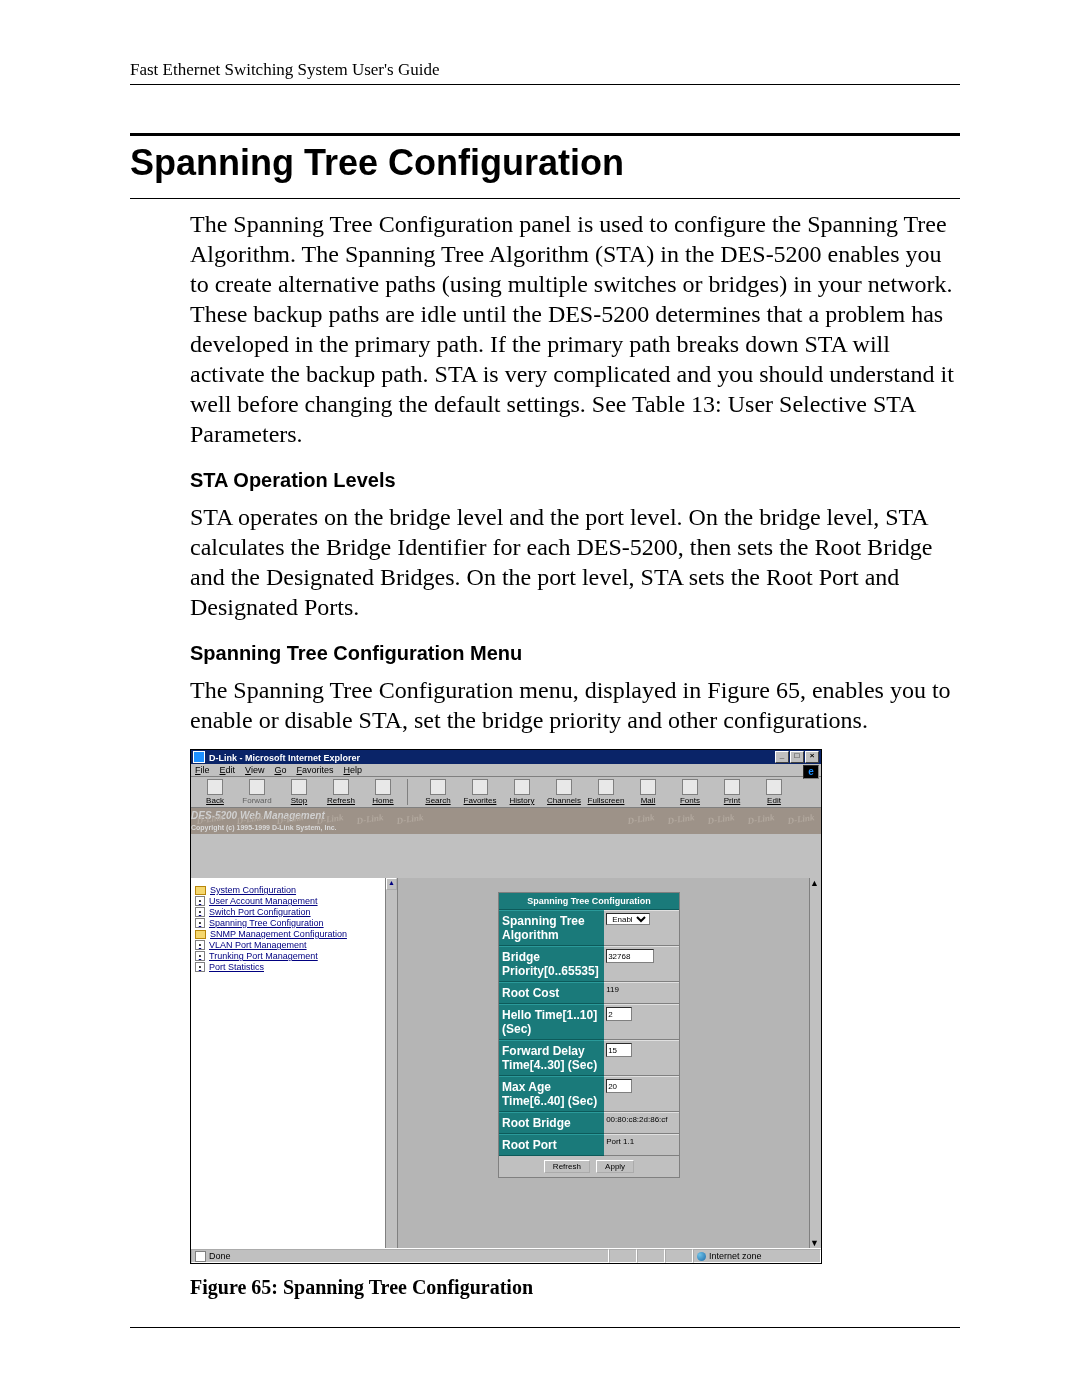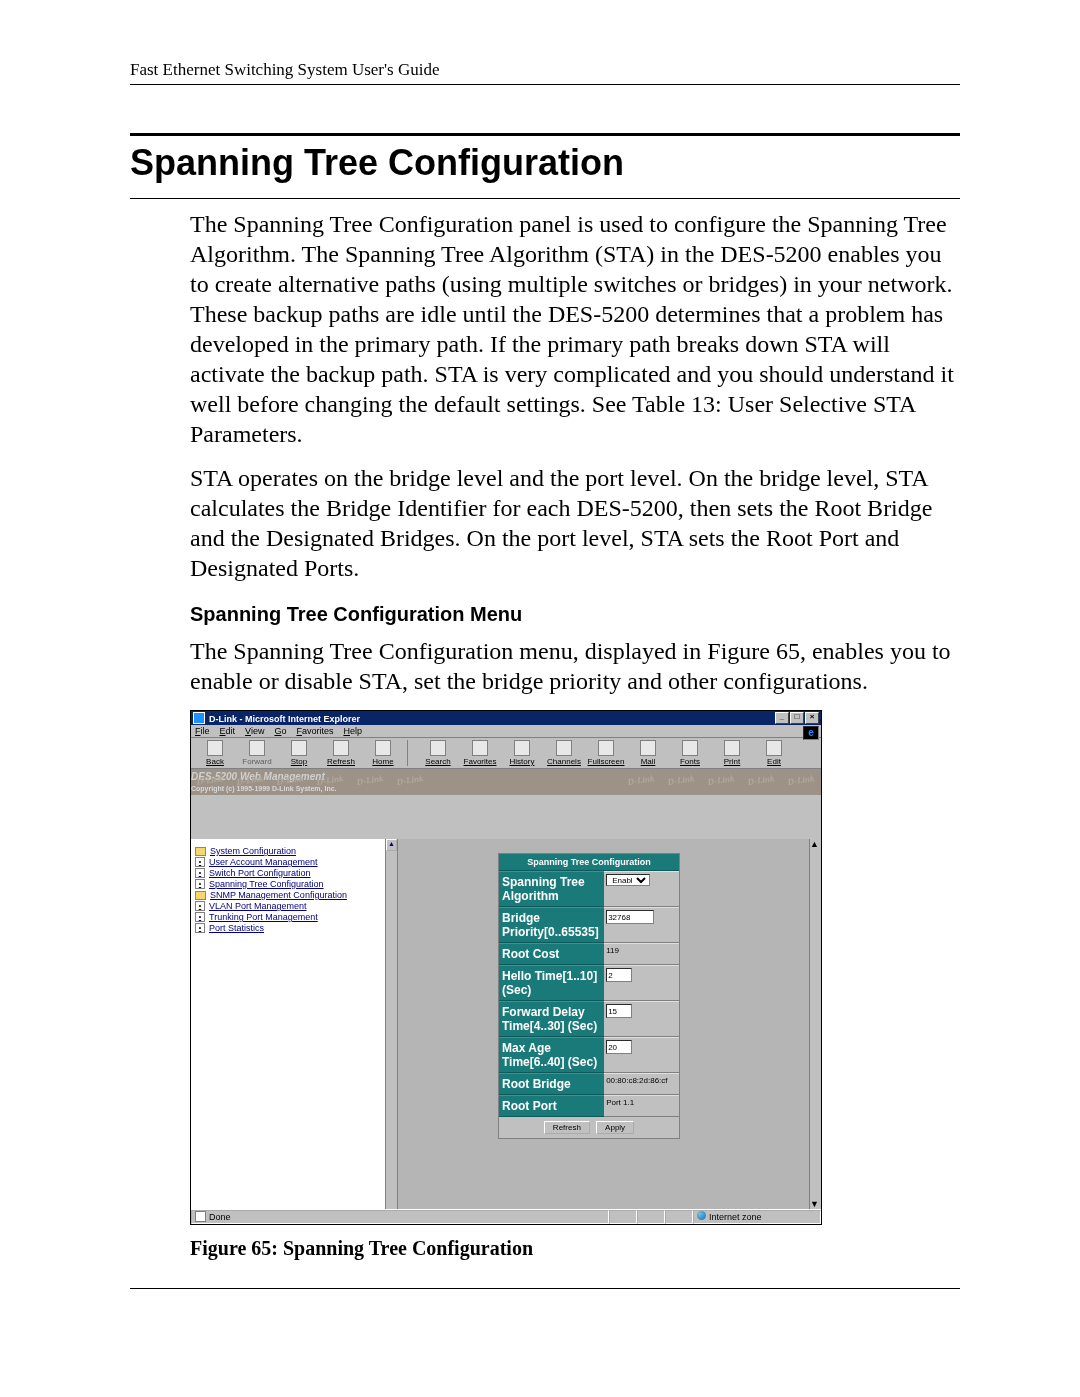--- a/index.html
+++ b/index.html
@@ -266,21 +266,21 @@
     border-top: 1px solid #fff;
     font-size: 9px;
     height: 14px;
     align-items: center;
   }
   .ie-status .cell {
     border: 1px inset #fff;
     padding: 0 3px;
     height: 12px;
     line-height: 12px;
-    display: flex; gap: 3px;
+    display: flex; align-items: center; gap: 3px;
   }
   .ie-status .cell.flex { flex: 1; }
   .globe { width: 9px; height: 9px; border-radius: 50%; background: radial-gradient(circle at 30% 30%, #6ec2e8, #1e6aa8); display: inline-block; }
 
   .footer-rule {
     border: none;
     border-top: 1.5px solid #000;
     margin: 28px 0 4px 0;
   }
   .footer {
@@ -296,20 +296,21 @@
 
   <div class="running-head">Fast Ethernet Switching System User's Guide</div>
   <hr class="sep">
 
   <hr class="sep thick">
   <h1 class="section-title">Spanning Tree Configuration</h1>
   <hr class="sep">
 
   <p class="body-text">The Spanning Tree Configuration panel is used to configure the Spanning Tree Algorithm. The Spanning Tree Algorithm (STA) in the DES-5200 enables you to create alternative paths (using multiple switches or bridges) in your network. These backup paths are idle until the DES-5200 determines that a problem has developed in the primary path. If the primary path breaks down STA will activate the backup path. STA is very complicated and you should understand it well before changing the default settings. See Table 13: User Selective STA Parameters.</p>
 
+  <h2 class="sub">STA Operation Levels</h2>
   <p class="body-text">STA operates on the bridge level and the port level. On the bridge level, STA calculates the Bridge Identifier for each DES-5200, then sets the Root Bridge and the Designated Bridges. On the port level, STA sets the Root Port and Designated Ports.</p>
 
   <h2 class="sub">Spanning Tree Configuration Menu</h2>
   <p class="body-text">The Spanning Tree Configuration menu, displayed in Figure 65, enables you to enable or disable STA, set the bridge priority and other configurations.</p>
 
   <div class="figure-wrap">
     <div class="ie-window">
 
       <div class="ie-title">
         <span class="ie-icon"></span>

